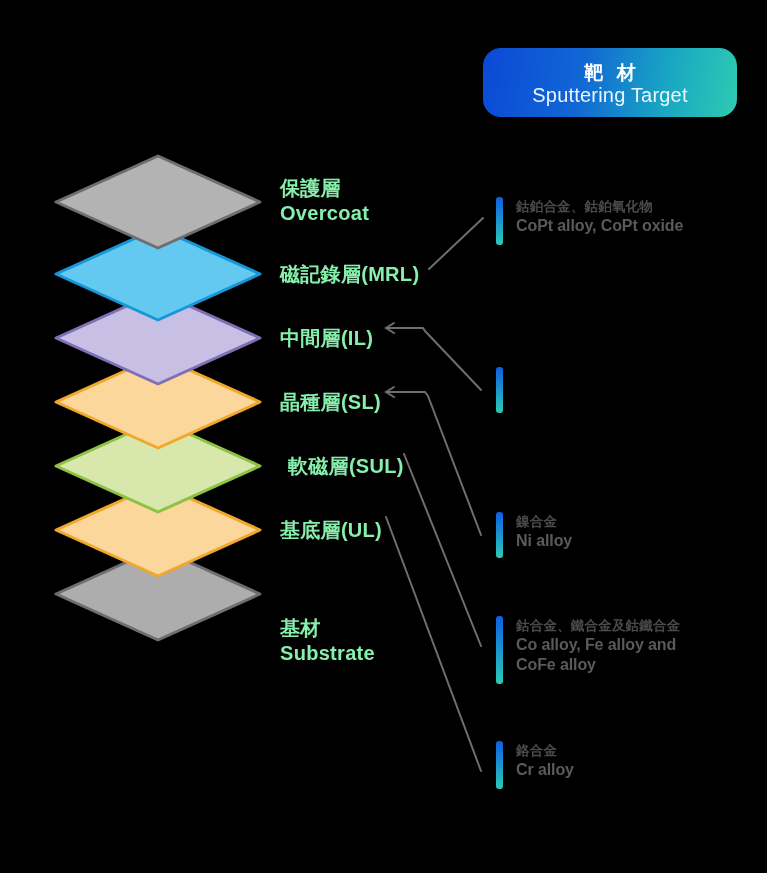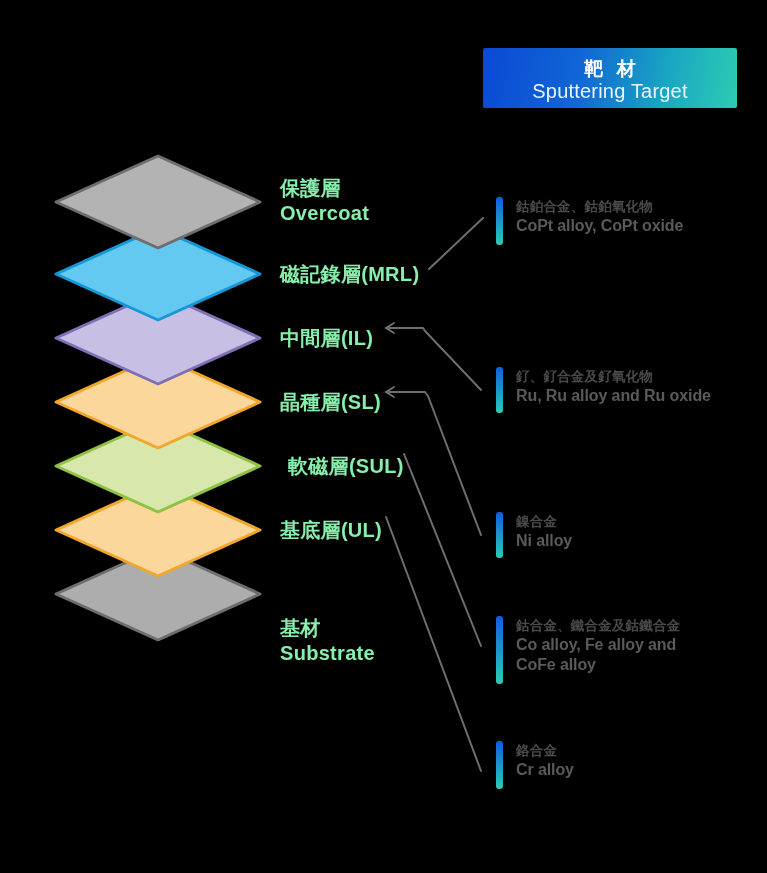--- a/index.html
+++ b/index.html
@@ -6,22 +6,22 @@
   html,body{margin:0;padding:0;background:#000;}
   body{
     width:767px;height:873px;position:relative;overflow:hidden;
     font-family:"Liberation Sans","DejaVu Sans",sans-serif;
     background:#000000;
   }
   #stage{position:absolute;left:0;top:0;width:767px;height:873px;}
 
   
   .header-pill{
-    position:absolute;left:483px;top:48px;width:254px;height:60px;
-    border-radius:2px;
+    position:absolute;left:483px;top:48px;width:254px;height:69px;
+    border-radius:18px;
     background:linear-gradient(100deg,#0a49d6 0%,#1166d4 38%,#19a7c2 72%,#2ecbb2 100%);
     box-shadow:0 2px 10px rgba(0,0,0,.6);
     display:flex;flex-direction:column;align-items:center;justify-content:center;
     box-sizing:border-box;padding-top:2px;
   }
   .header-cn{
     color:#ffffff;font-size:19px;font-weight:bold;letter-spacing:4px;
     line-height:24px;text-indent:4px;
   }
   .header-en{
@@ -161,24 +161,20 @@
   <div id="callouts">
       <div class="callout" style="left: 496px; top: 197px;">
         <span class="bar" style="height: 48px;"></span>
         <span class="txt">
           <span class="c-cn">鈷鉑合金、鈷鉑氧化物</span>
           <span class="c-en">CoPt  alloy, CoPt  oxide</span>
         </span>
       </div>
       <div class="callout" style="left: 496px; top: 367px;">
         <span class="bar" style="height: 46px;"></span>
-        <span class="txt">
-          <span class="c-cn">釕、釕合金及釕氧化物</span>
-          <span class="c-en">Ru, Ru alloy and Ru oxide</span>
-        </span>
       </div>
       <div class="callout" style="left: 496px; top: 512px;">
         <span class="bar" style="height: 46px;"></span>
         <span class="txt">
           <span class="c-cn">鎳合金</span>
           <span class="c-en">Ni alloy</span>
         </span>
       </div>
       <div class="callout" style="left: 496px; top: 616px;">
         <span class="bar" style="height: 68px;"></span>

